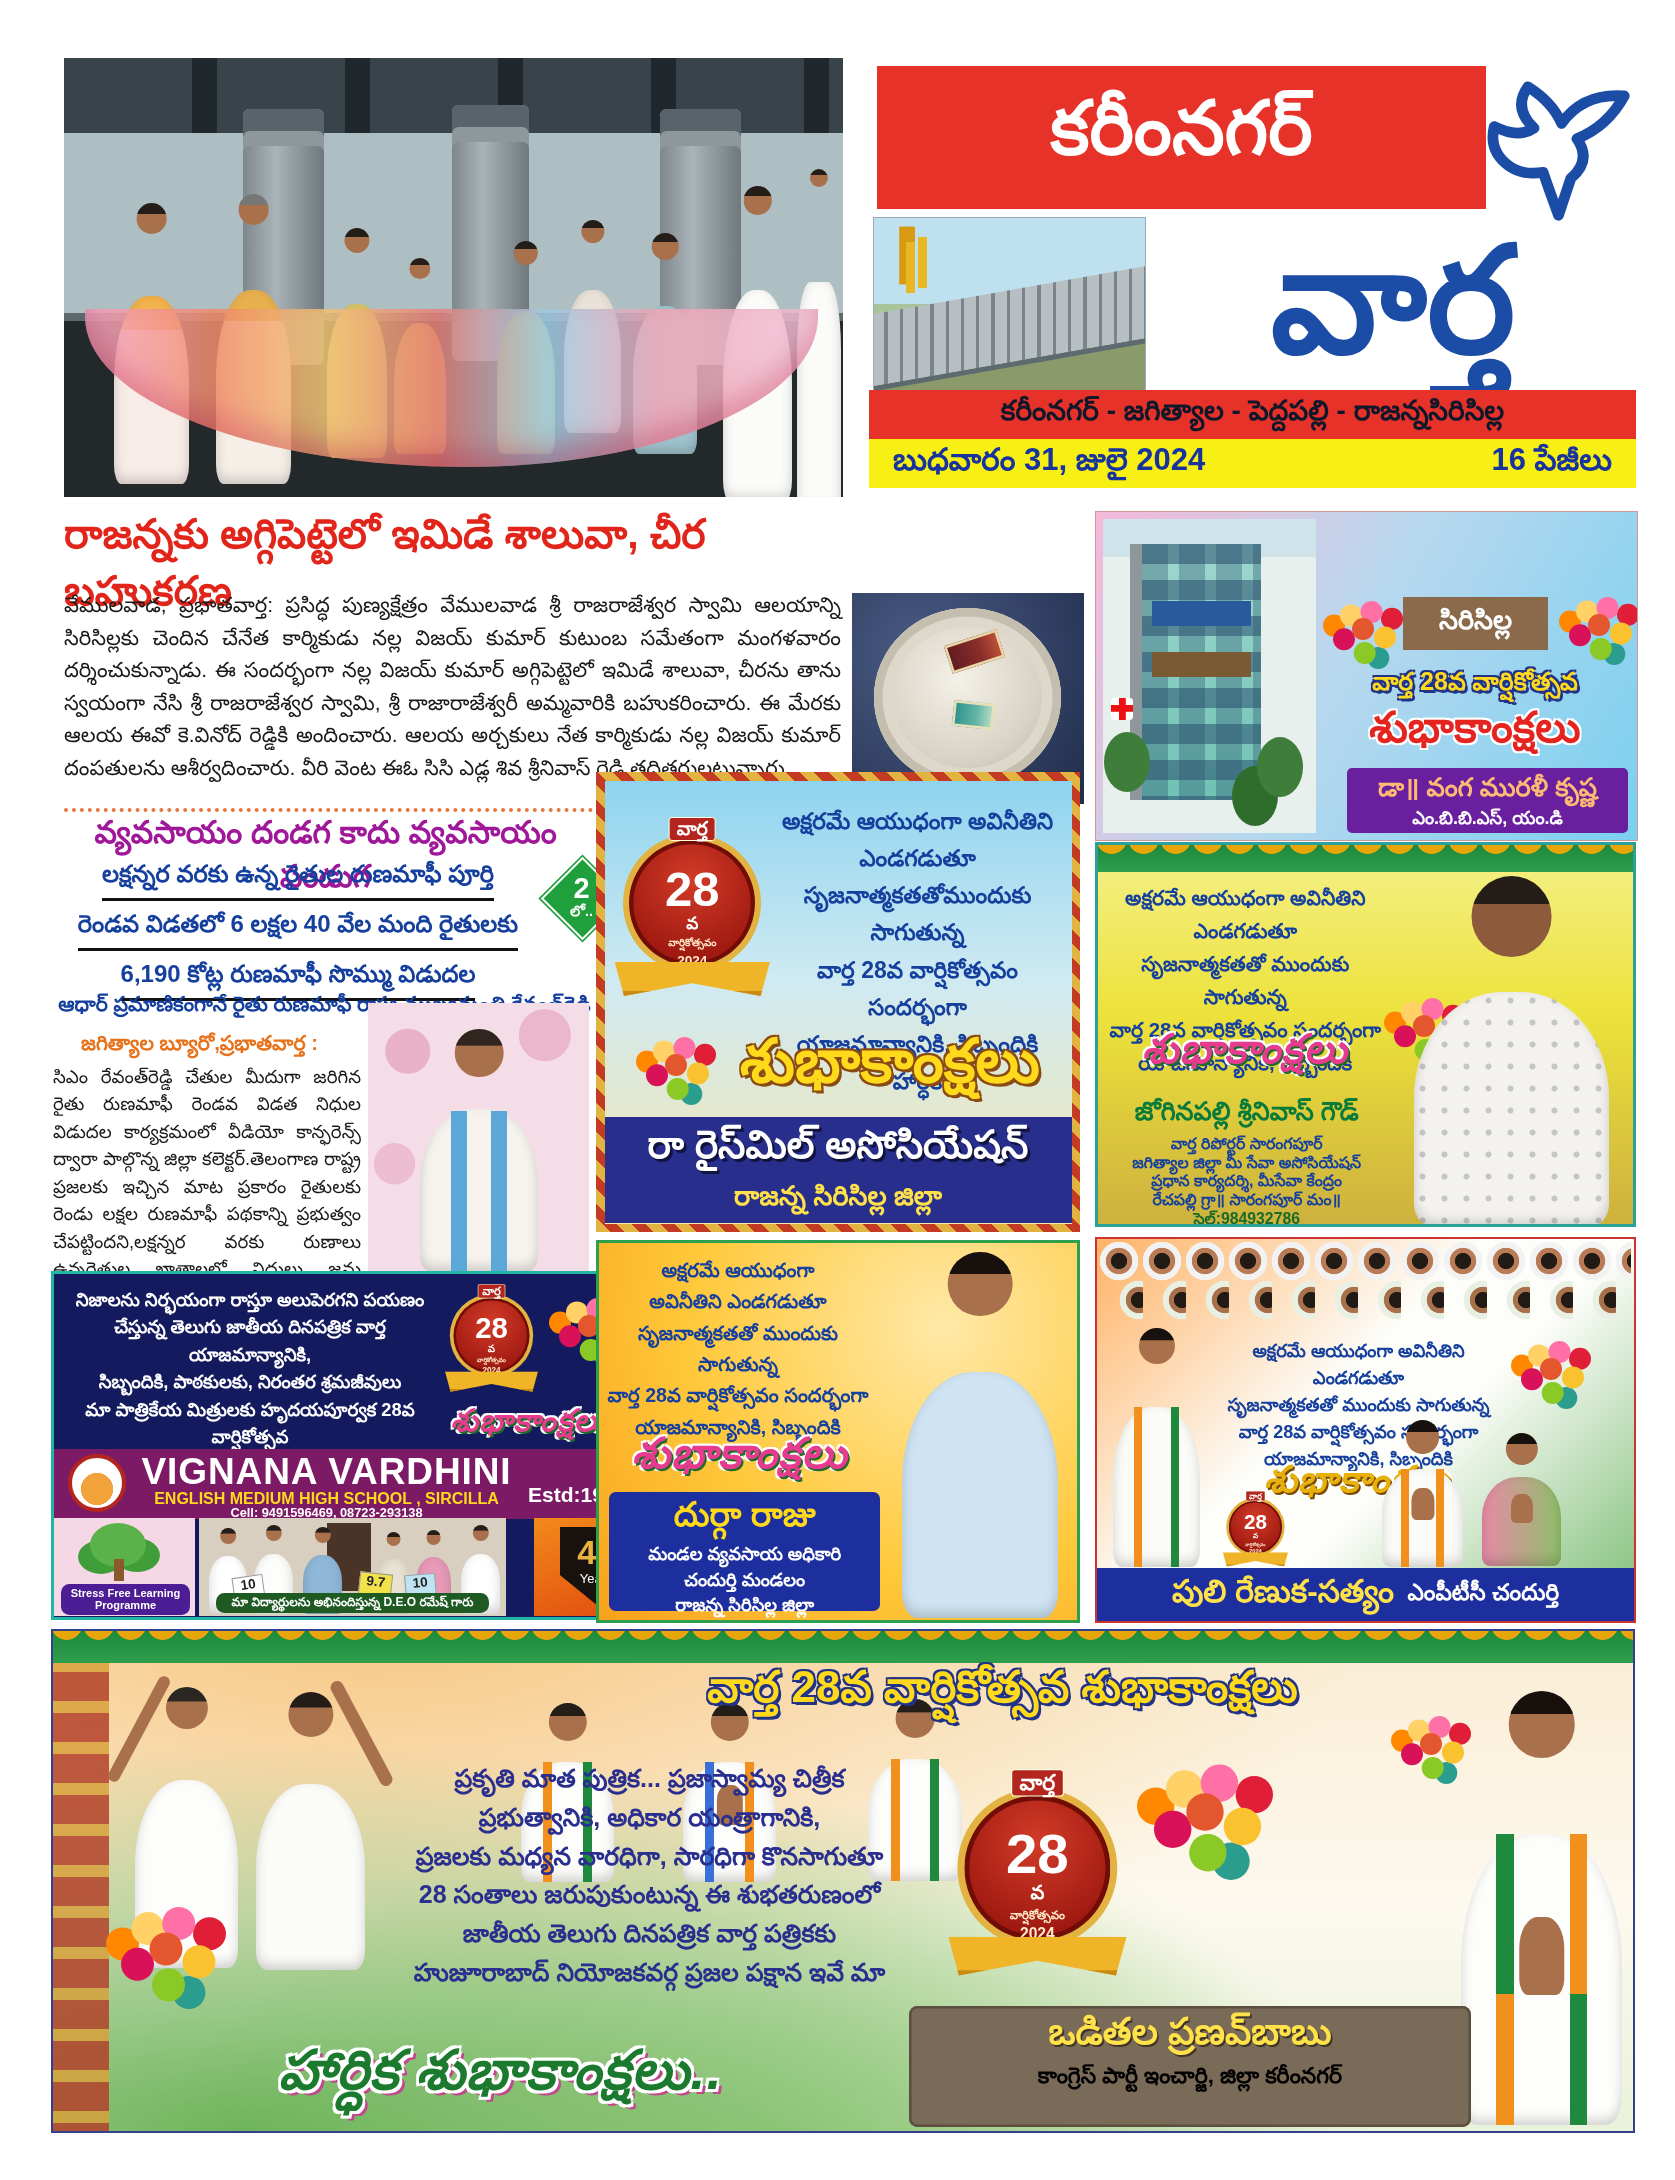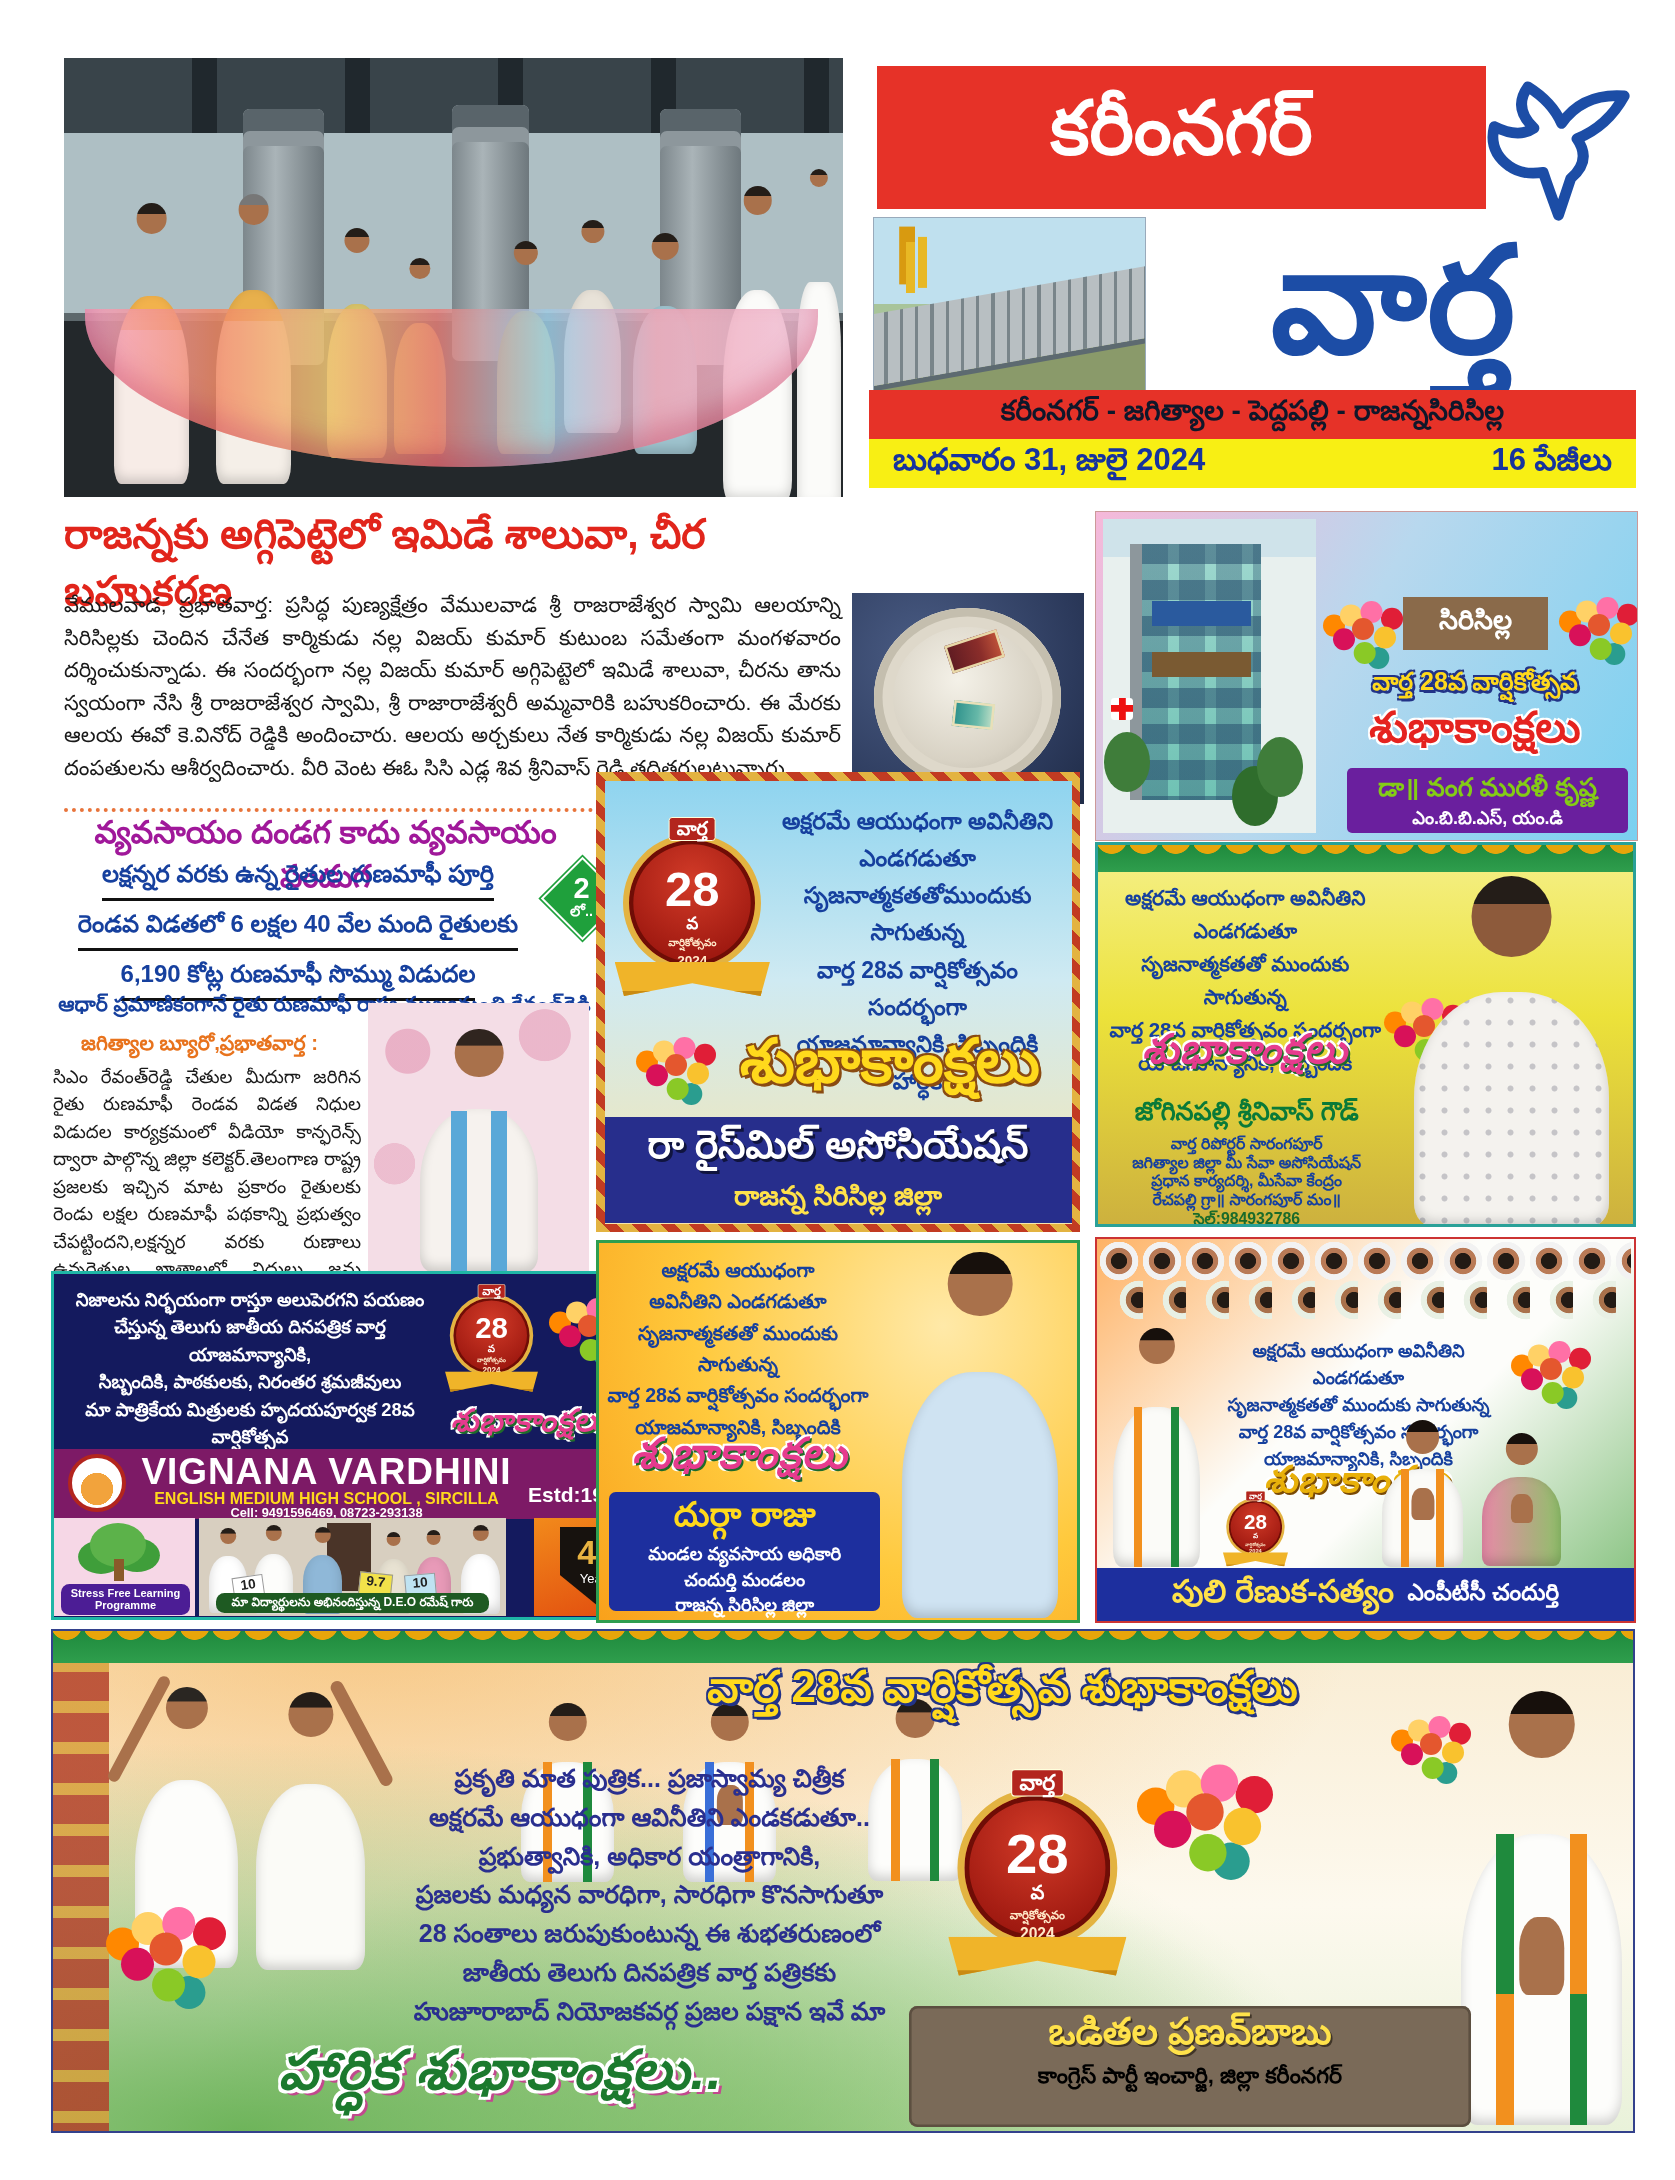--- a/index.html
+++ b/index.html
@@ -213,21 +213,21 @@
         linear-gradient(#e11,#e11) 0 50%/100% 6.8px no-repeat,#fff;border-radius:3.4px;"></i>
     </div>
     <span class="bouquet" style="left:256px;top:106px;"></span>
     <span class="bouquet" style="left:492px;top:102px;"></span>
     <div class="abs ctr" style="left:307px;top:85px;width:145px;height:53px;background:#8a6a4a;display:flex;align-items:center;justify-content:center;">
       <span style="color:#fff;font-size:27px;font-weight:bold;">సిరిసిల్ల</span>
     </div>
     <div class="abs ctr outline-y" style="left:228px;top:155px;width:302px;font-size:25px;font-weight:bold;">వార్త 28వ వార్షికోత్సవ</div>
     <div class="abs ctr outline-w" style="left:228px;top:191px;width:302px;font-size:43px;font-weight:bold;color:#e5231f;">శుభాకాంక్షలు</div>
     <div class="abs ctr" style="left:251px;top:256px;width:281px;height:65px;background:#6a1f9e;border-radius:5.1px;">
-      <div style="color:#84cc16;font-size:25.6px;font-weight:bold;margin-top:5.1px;">డా॥ వంగ మురళీ కృష్ణ</div>
+      <div style="color:#fdba74;font-size:25.6px;font-weight:bold;margin-top:5.1px;">డా॥ వంగ మురళీ కృష్ణ</div>
       <div style="color:#fff;font-size:18px;font-weight:bold;">ఎం.బి.బి.ఎస్, యం.డి</div>
     </div>
   </div>
 
   <div class="abs" style="left:1095px;top:842px;width:541px;height:385px;border:3.4px solid #2aa198;box-sizing:border-box;
               background:linear-gradient(180deg,#f5f08a,#ece23a 45%,#cdb13e);overflow:hidden;">
     <i class="garland" style="left:0;top:0;right:0;height:27px;"></i>
     <div class="abs blue-ln" style="left:6.8px;top:37px;width:281px;font-size:20.4px;line-height:1.62;">
       <div>అక్షరమే ఆయుధంగా అవినీతిని ఎండగడుతూ</div>
       <div>సృజనాత్మకతతో ముందుకు సాగుతున్న</div>
@@ -416,21 +416,20 @@
         <i class="fh"></i>
         <i class="ft"></i>
         <i class="fs1"></i>
         <i class="fs2"></i>
       </div>
 
     <div class="abs ctr outline-y" style="left:528px;top:31px;width:843px;font-size:44px;font-weight:bold;z-index:3;">వార్త 28వ వార్షికోత్సవ శుభాకాంక్షలు</div>
 
     <div class="abs ctr" style="left:256px;top:128px;width:681px;font-size:25px;line-height:1.55;font-weight:bold;color:#2a2f8f;z-index:3;">
       <div>ప్రకృతి మాత పుత్రిక... ప్రజాస్వామ్య చిత్రీక</div>
-      <div>అక్షరమే ఆయుధంగా ఆవినీతిని ఎండకడుతూ..</div>
       <div>ప్రభుత్వానికి, అధికార యంత్రాగానికి,</div>
       <div>ప్రజలకు మధ్యన వారధిగా, సారధిగా కొనసాగుతూ</div>
       <div>28 సంతాలు జరుపుకుంటున్న ఈ శుభతరుణంలో</div>
       <div>జాతీయ తెలుగు దినపత్రిక వార్త పత్రికకు</div>
       <div>హుజూరాబాద్ నియోజకవర్గ ప్రజల పక్షాన ఇవే మా</div>
     </div>
 
     <div class="abs script" style="left:30px;top:407px;width:835px;text-align:center;font-size:55px;color:#1c7a2e;z-index:3;
                 text-shadow:2.6px 2.6px 0 #fff,-2.6px -2.6px 0 #fff,2.6px -2.6px 0 #fff,-2.6px 2.6px 0 #fff,5.1px 5.1px 0 #c2488e;">హార్ధిక శుభాకాంక్షలు..</div>
 

